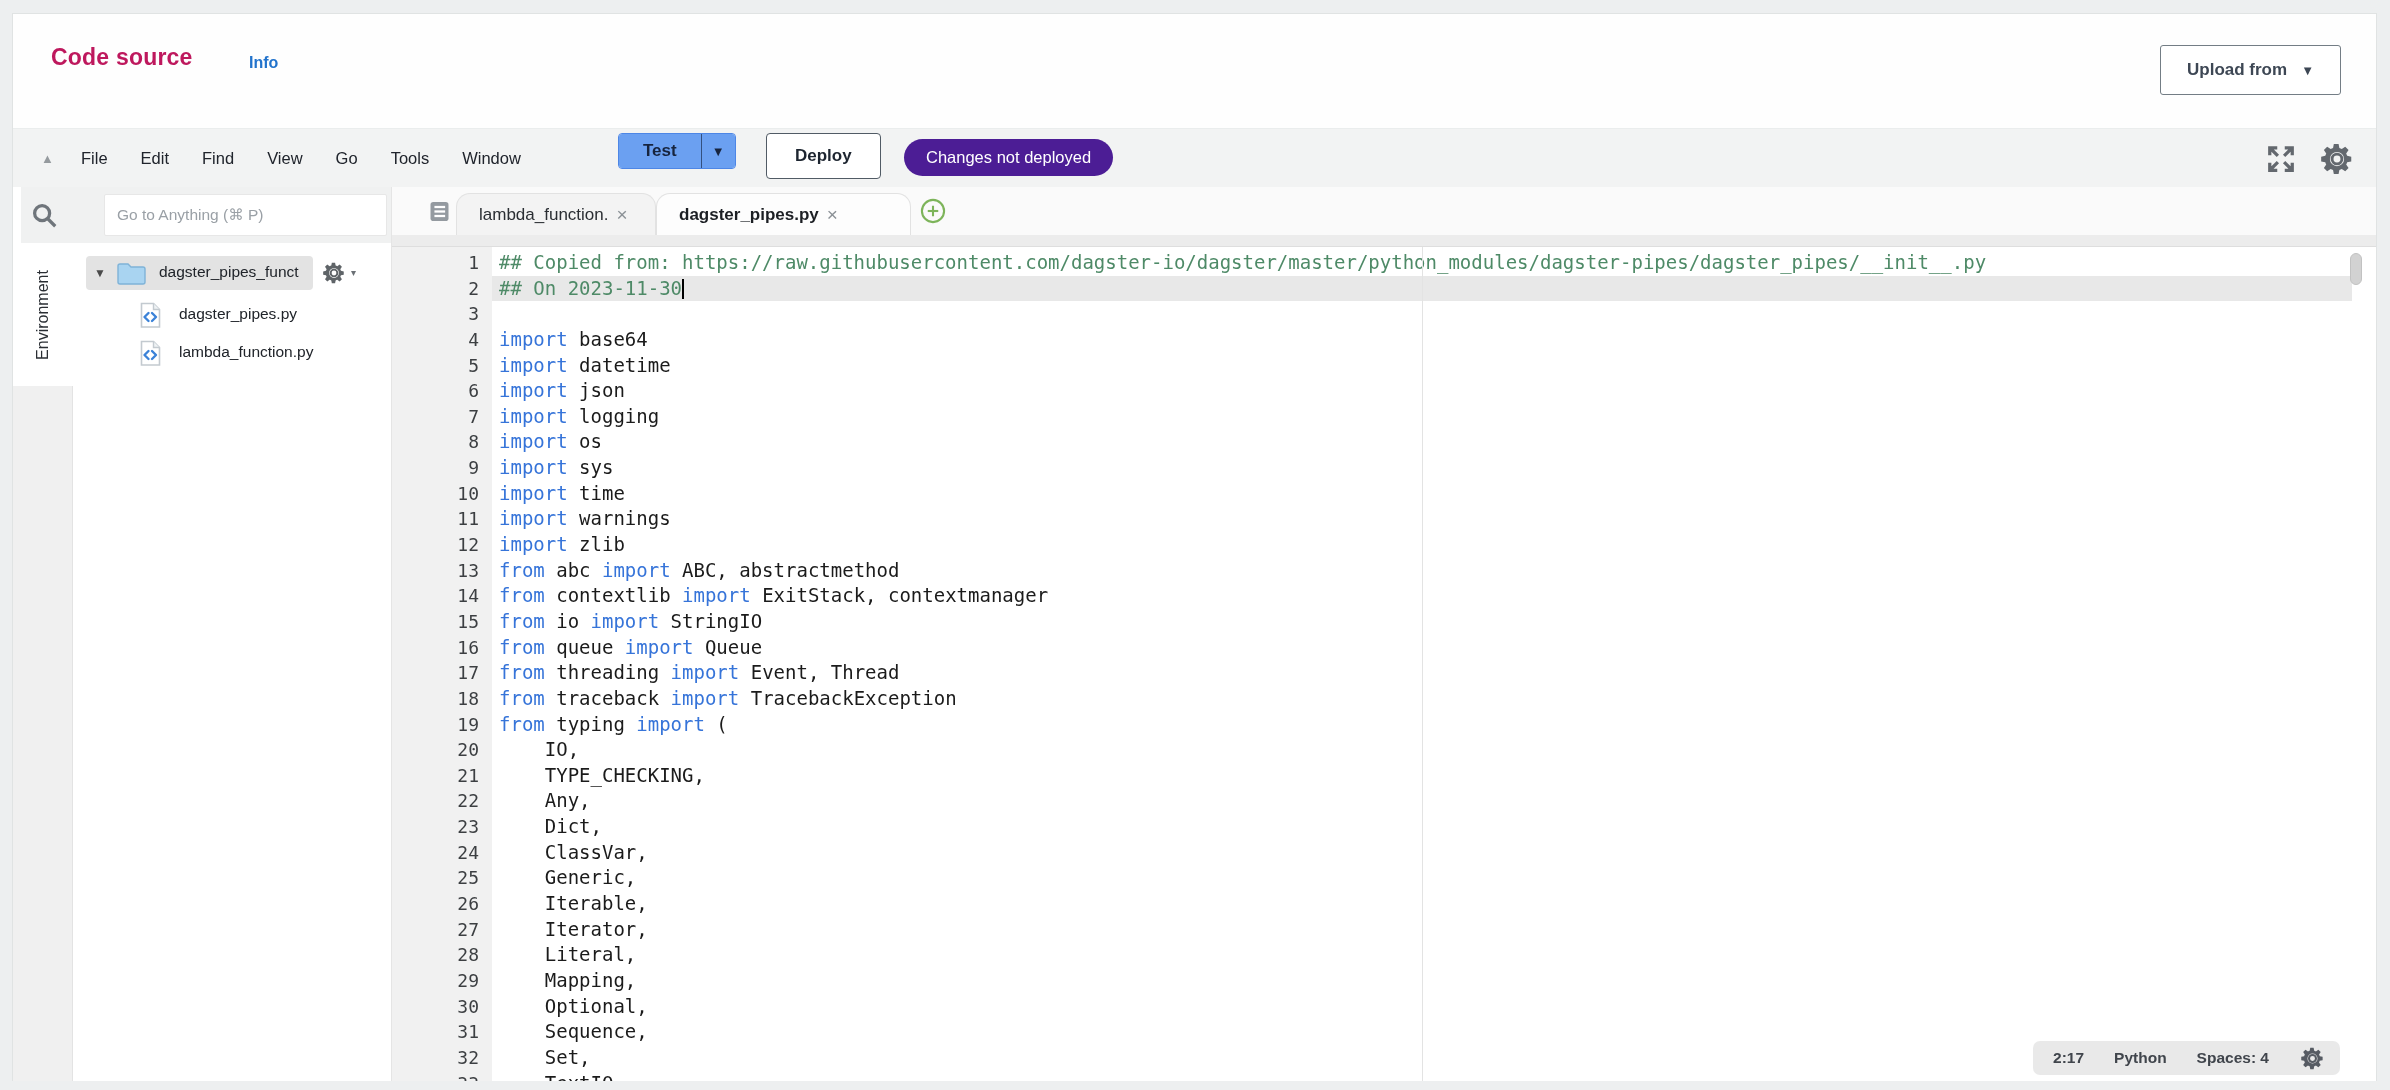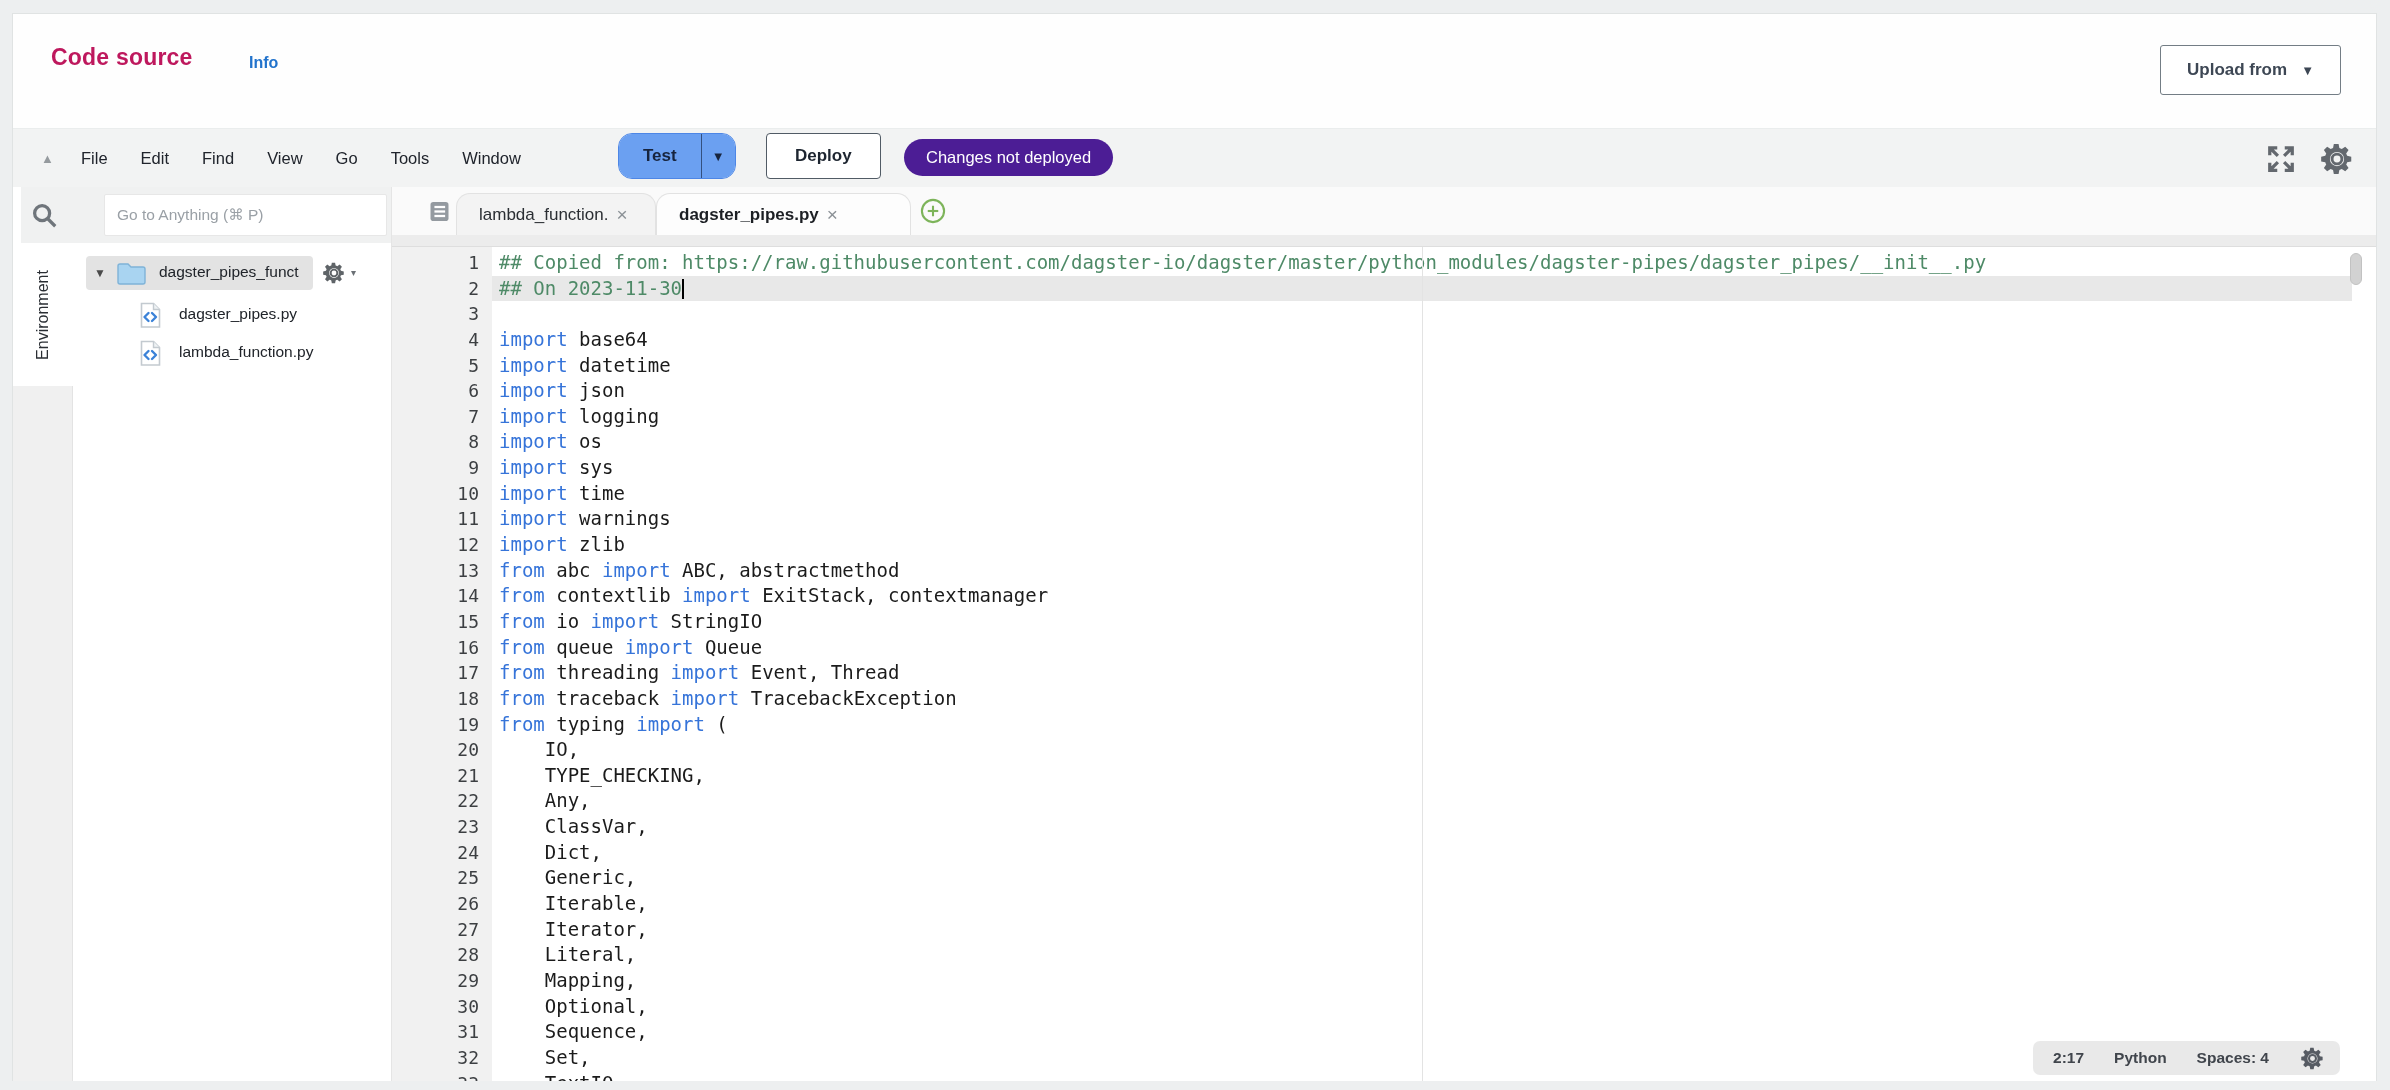--- a/index.html
+++ b/index.html
@@ -17,21 +17,21 @@
                 border:1px solid #737d85; border-radius:3px; background:#fff;
                 display:flex; align-items:center; gap:14px; font-size:17px; font-weight:bold; color:#3d4754; cursor:pointer; }
   .caret { font-size:13px; line-height:1; }
 
   
   .menubar { position:absolute; left:0; top:114px; width:100%; height:59px; background:#f2f3f3;
              border-top:1px solid #eaeded; display:flex; align-items:center; }
   .collapse-tri { position:absolute; left:28px; top:22px; font-size:13px; color:#959a9e; cursor:pointer; }
   .menu-items { position:absolute; left:68px; display:flex; gap:33px; }
   .menu-item { font-size:16.5px; color:#20242c; cursor:pointer; }
-  .test-split { position:absolute; left:605px; top:4px; height:46px; display:flex; border:1px solid #4d86e6; border-radius:14px; overflow:hidden; }
+  .test-split { position:absolute; left:605px; top:4px; height:36px; display:flex; border:1px solid #4d86e6; border-radius:4px; overflow:hidden; }
   .test-main { background:#6ba0f1; color:#17243e; font-weight:bold; font-size:17px; padding:0 24px; display:flex; align-items:center; cursor:pointer; }
   .test-caret { background:#6ba0f1; border-left:1px solid #33507f; width:34px; display:flex; align-items:center; justify-content:center; color:#17243e; cursor:pointer; }
   .deploy-btn { position:absolute; left:753px; top:4px; height:46px; padding:0 28px; background:#fff;
                 border:1.5px solid #515b65; border-radius:4px; font-size:17px; font-weight:bold; color:#1d2530;
                 display:flex; align-items:center; cursor:pointer; }
   .deploy-badge { position:absolute; left:891px; top:10px; height:37px; padding:0 22px; border-radius:19px;
                   background:#4c1d95; color:#ffffff; font-size:16.5px; display:flex; align-items:center; }
   .mb-right { position:absolute; right:20px; top:0; height:59px; display:flex; align-items:center; gap:22px; }
 
   
@@ -298,22 +298,22 @@
           <div class="code-line"><span class="tok-k">from</span><span class="tok-t"> abc </span><span class="tok-k">import</span><span class="tok-t"> ABC, abstractmethod</span></div>
           <div class="code-line"><span class="tok-k">from</span><span class="tok-t"> contextlib </span><span class="tok-k">import</span><span class="tok-t"> ExitStack, contextmanager</span></div>
           <div class="code-line"><span class="tok-k">from</span><span class="tok-t"> io </span><span class="tok-k">import</span><span class="tok-t"> StringIO</span></div>
           <div class="code-line"><span class="tok-k">from</span><span class="tok-t"> queue </span><span class="tok-k">import</span><span class="tok-t"> Queue</span></div>
           <div class="code-line"><span class="tok-k">from</span><span class="tok-t"> threading </span><span class="tok-k">import</span><span class="tok-t"> Event, Thread</span></div>
           <div class="code-line"><span class="tok-k">from</span><span class="tok-t"> traceback </span><span class="tok-k">import</span><span class="tok-t"> TracebackException</span></div>
           <div class="code-line"><span class="tok-k">from</span><span class="tok-t"> typing </span><span class="tok-k">import</span><span class="tok-t"> (</span></div>
           <div class="code-line"><span class="tok-t">    IO,</span></div>
           <div class="code-line"><span class="tok-t">    TYPE_CHECKING,</span></div>
           <div class="code-line"><span class="tok-t">    Any,</span></div>
+          <div class="code-line"><span class="tok-t">    Dict,</span></div>
           <div class="code-line"><span class="tok-t">    ClassVar,</span></div>
-          <div class="code-line"><span class="tok-t">    Dict,</span></div>
           <div class="code-line"><span class="tok-t">    Generic,</span></div>
           <div class="code-line"><span class="tok-t">    Iterable,</span></div>
           <div class="code-line"><span class="tok-t">    Iterator,</span></div>
           <div class="code-line"><span class="tok-t">    Literal,</span></div>
           <div class="code-line"><span class="tok-t">    Mapping,</span></div>
           <div class="code-line"><span class="tok-t">    Optional,</span></div>
           <div class="code-line"><span class="tok-t">    Sequence,</span></div>
           <div class="code-line"><span class="tok-t">    Set,</span></div>
           <div class="code-line"><span class="tok-t">    TextIO</span></div>
         </div>

